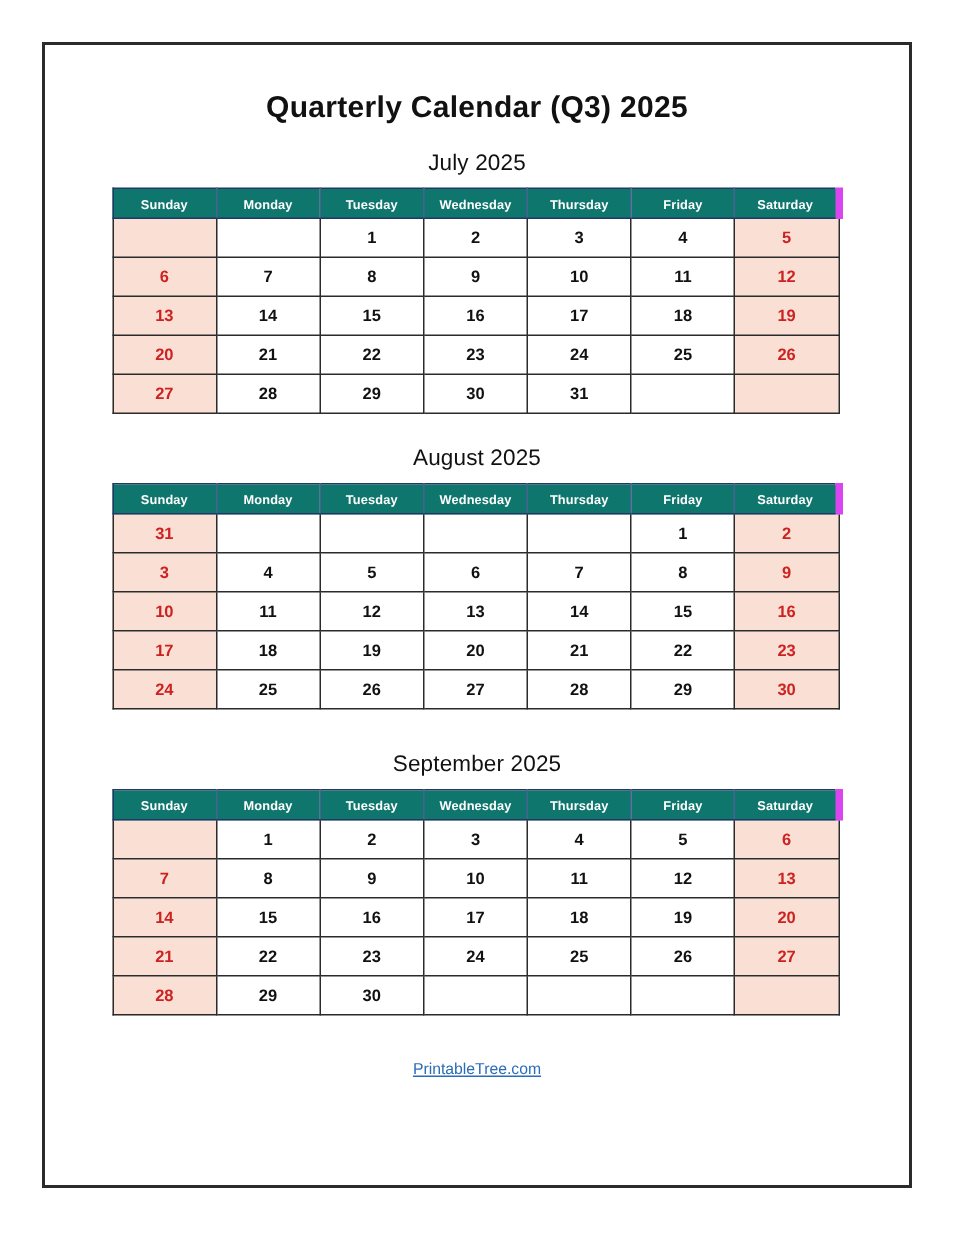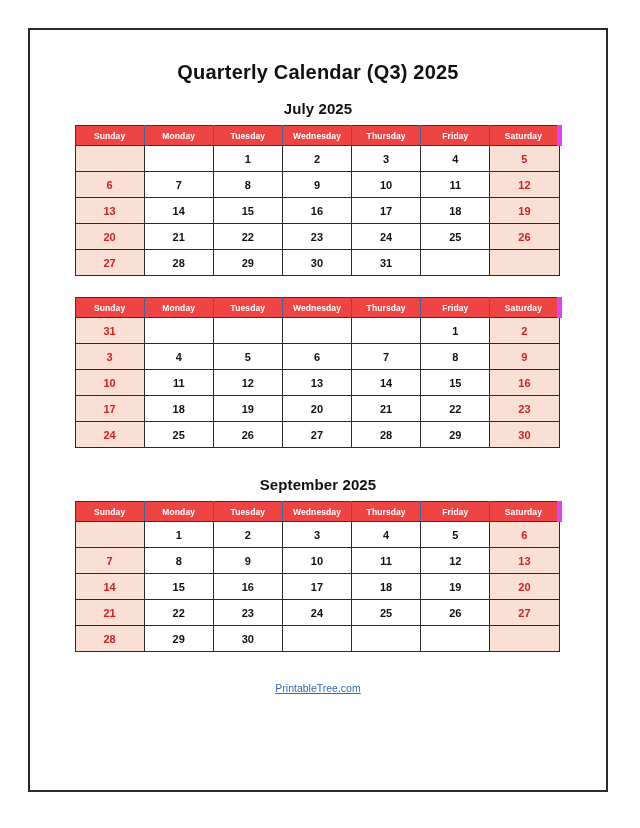--- a/index.html
+++ b/index.html
@@ -64,36 +64,36 @@
     margin-bottom: 21px;
   }
   .month-block.last {
     margin-bottom: 0;
     margin-top: 28px;
   }
 
   .month-title {
     text-align: center;
     font-size: 15px;
-    font-weight: bold;
+    font-weight: normal;
     color: #111111;
     margin: 0 0 8px 0;
     letter-spacing: 0.1px;
   }
 
   table.cal {
     border-collapse: collapse;
     margin: 0 auto;
     width: 487px;
     table-layout: fixed;
     border: 1px solid #2b2b2b;
   }
 
   table.cal th {
-    background: #ef4444;
+    background: #0f766e;
     color: #ffffff;
     font-size: 8.5px;
     font-weight: bold;
     height: 19px;
     text-align: center;
     border: 1px solid #1f3864;
     border-right: 1px solid #4a6292;
     padding: 0;
     letter-spacing: 0.1px;
   }
@@ -201,20 +201,21 @@
                 <td class="">29</td>
                 <td class="">30</td>
                 <td class="">31</td>
                 <td class="empty"></td>
                 <td class="weekend empty"></td>
               </tr>
             </tbody>
           </table>
         </div>
         <div class="month-block">
+          <div class="month-title">August 2025</div>
           <table class="cal">
             <thead>
               <tr>
                 <th>Sunday</th>
                 <th>Monday</th>
                 <th>Tuesday</th>
                 <th>Wednesday</th>
                 <th>Thursday</th>
                 <th>Friday</th>
                 <th>Saturday</th>

